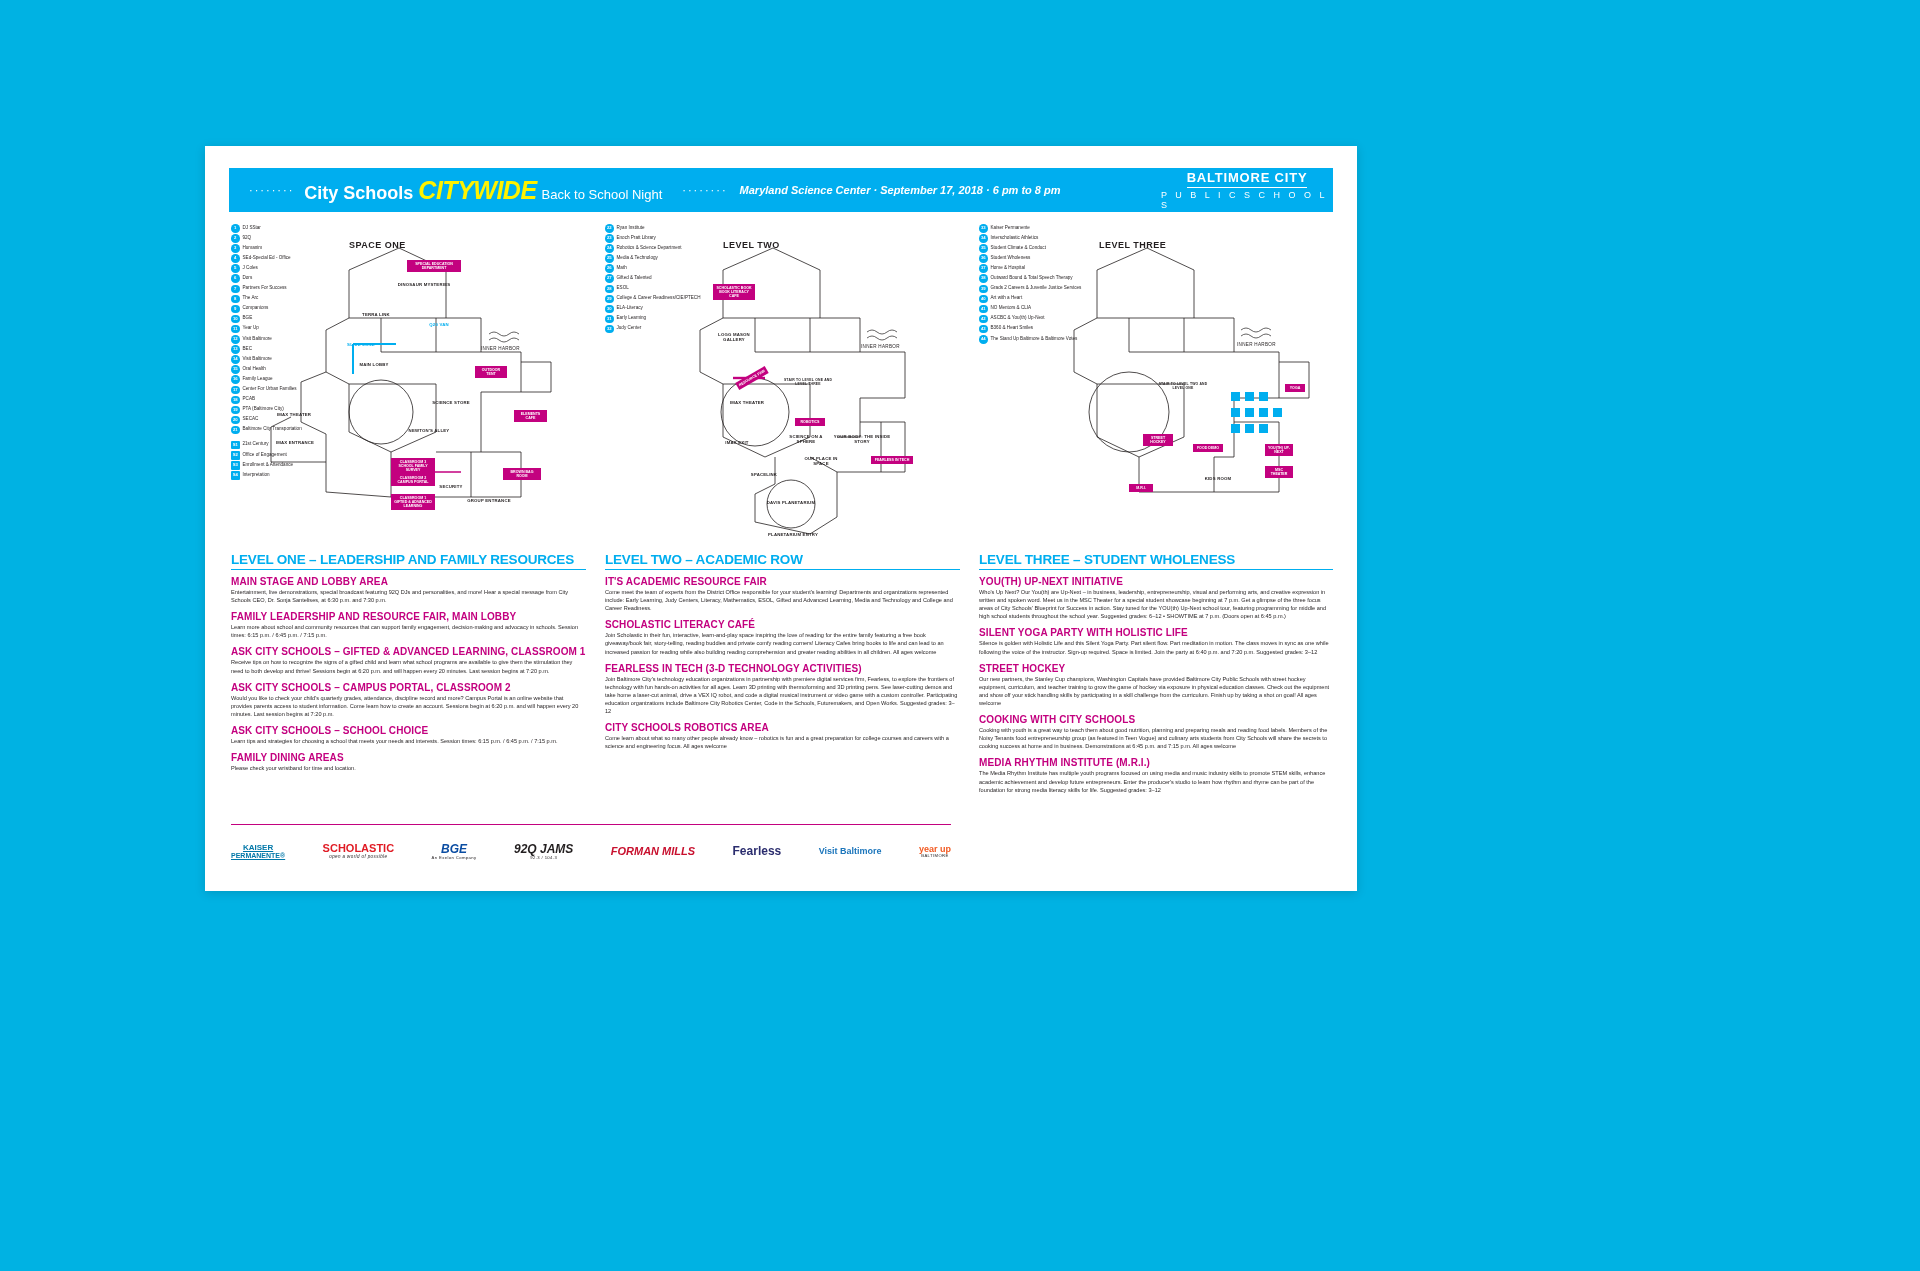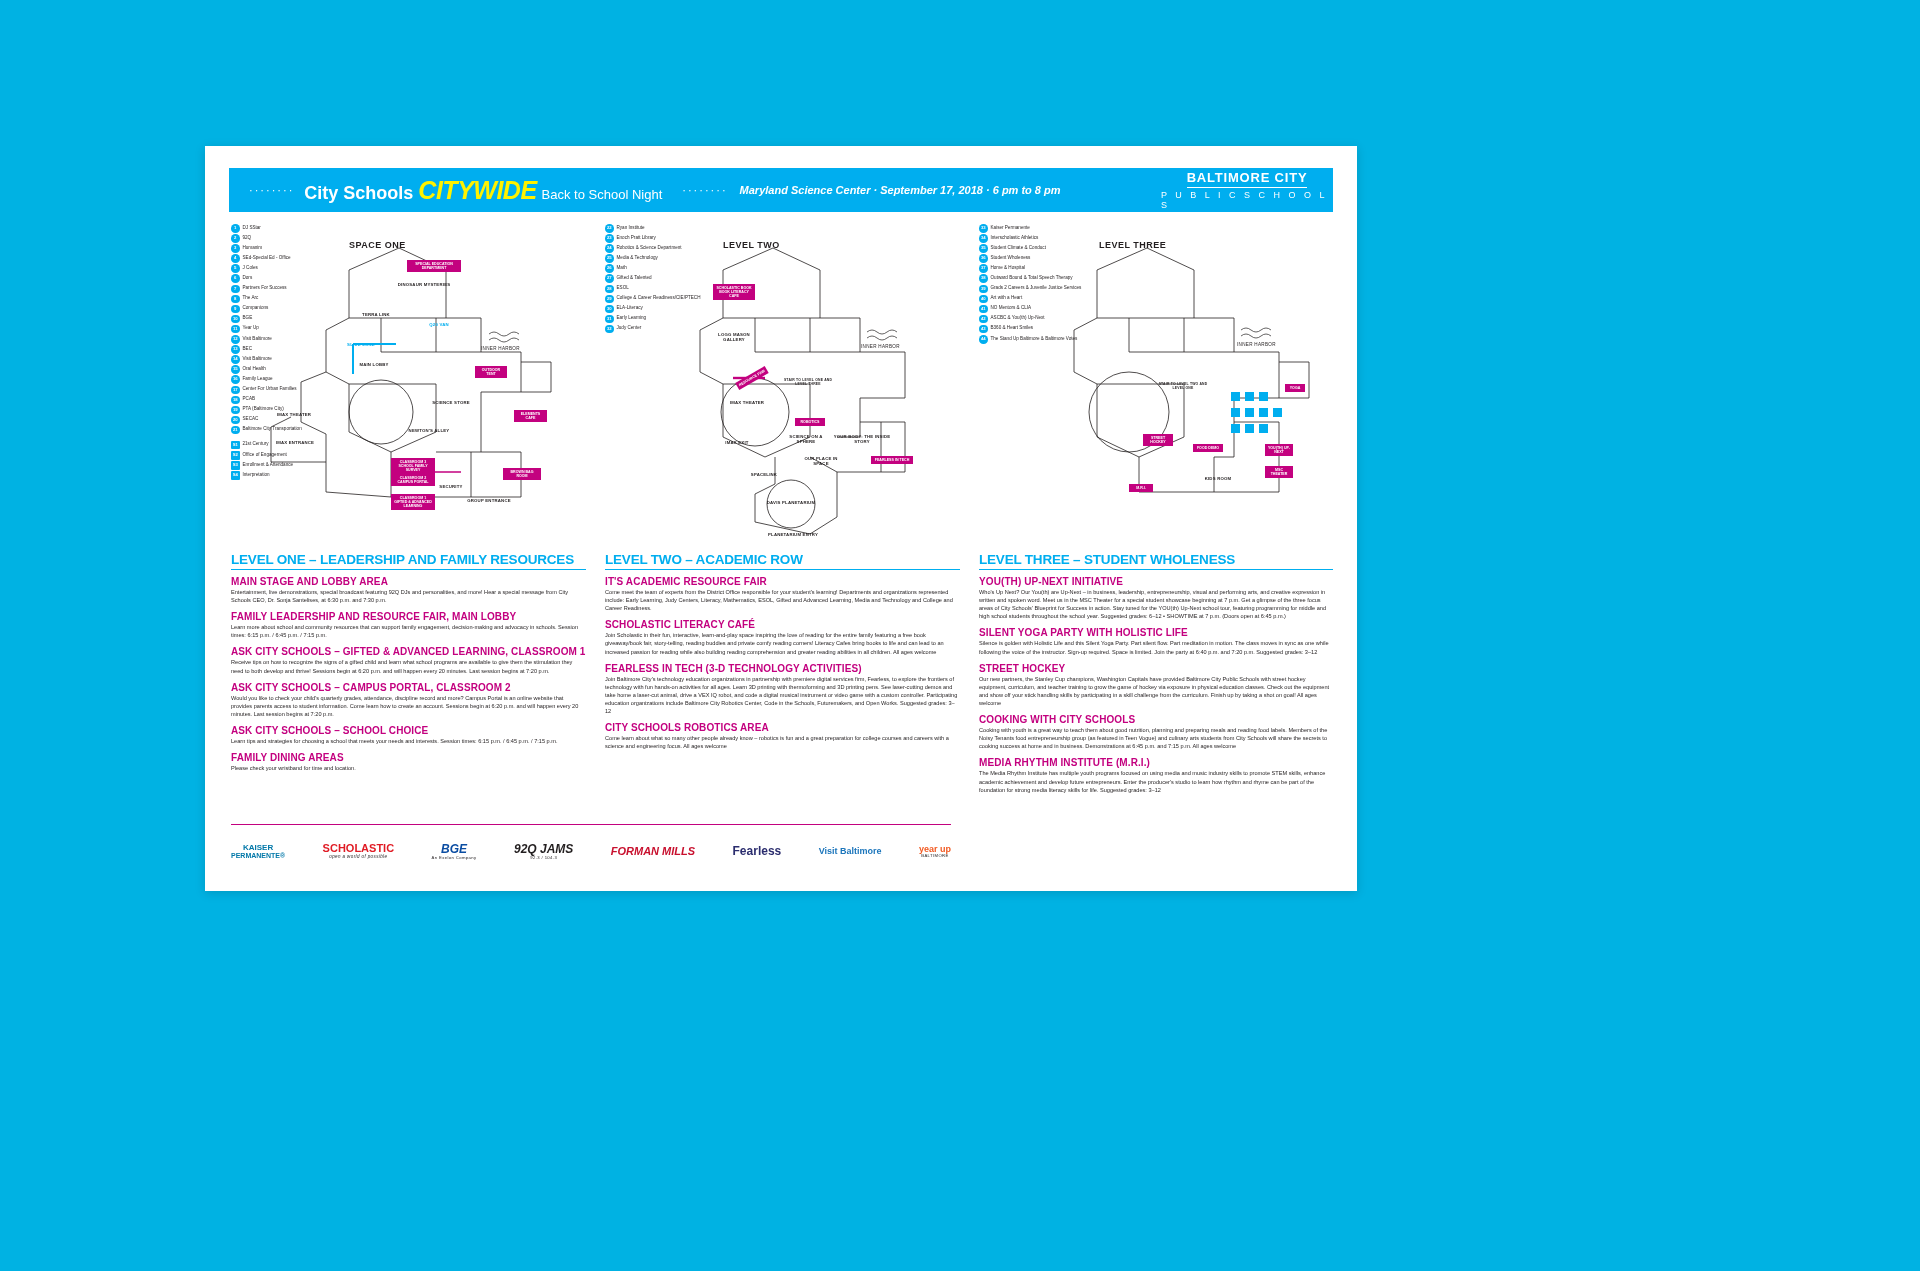--- a/index.html
+++ b/index.html
@@ -193,21 +193,21 @@
     height: 48px;
     border-top: 1.5px solid #C3017F;
     display: flex;
     align-items: center;
     justify-content: space-between;
     padding-top: 6px;
     box-sizing: border-box;
   }
   .sp { font-size: 9px; font-weight: bold; color: #231F20; text-align: center; line-height: 1.05; }
   .sp small { display:block; font-size: 4.2px; font-weight: normal; letter-spacing: .4px; }
-  .sp .kp { color: #0077A8; font-size: 8px; }
+  .sp .kp { color: #0077A8; font-size: 8px; text-decoration: underline; }
   .sp .sch { color: #E01B24; font-size: 11px; font-weight: bold; }
   .sp .sch small { color:#231F20; font-size: 4.5px; font-style: italic; }
   .sp .bge { color: #0B4DA2; font-size: 12px; font-weight: bold; font-style: italic; }
   .sp .q { color: #231F20; font-size: 12px; font-weight: bold; font-style: italic; }
   .sp .fm { color: #C8102E; font-size: 11px; font-weight: bold; font-style: italic; }
   .sp .fear { color: #2B2D6E; font-size: 12px; font-weight: bold; }
   .sp .vb { color: #1B75BB; font-size: 9px; font-weight: bold; }
   .sp .yu { color: #F15A22; font-size: 9px; font-weight: bold; }
 </style>
 </head>

